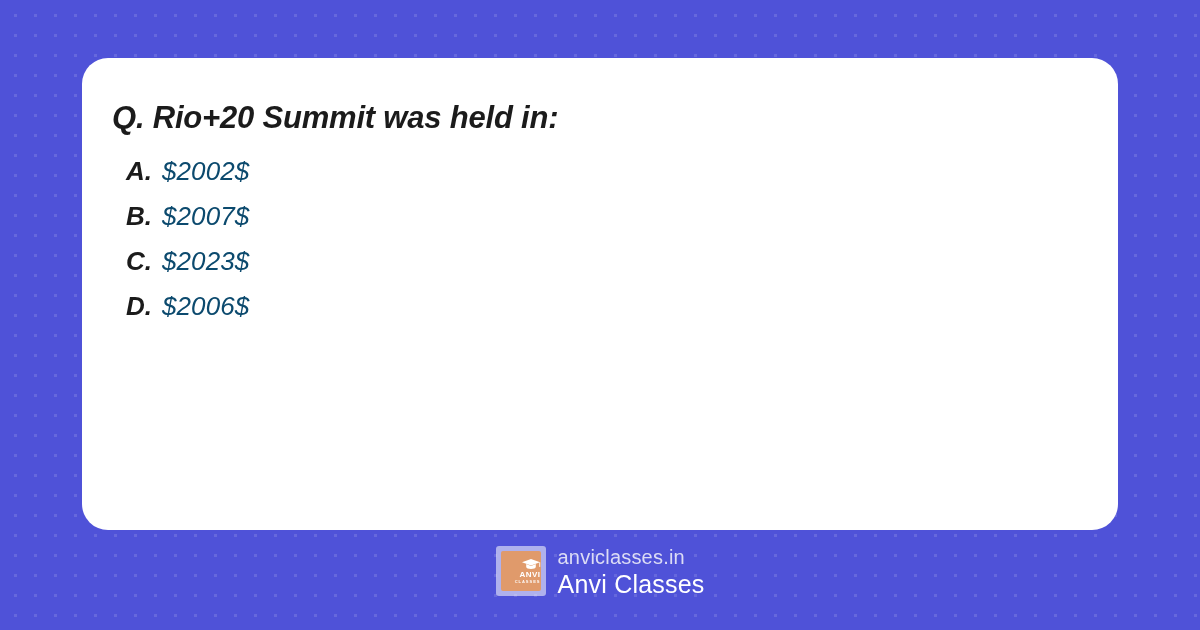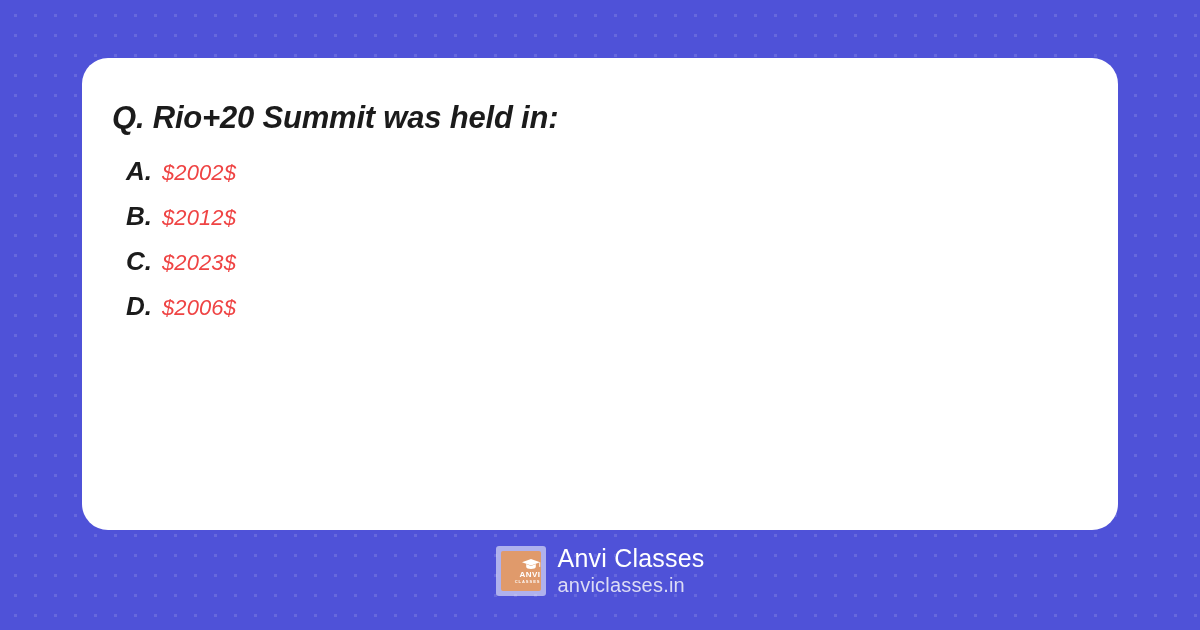--- a/index.html
+++ b/index.html
@@ -63,23 +63,23 @@
   }
 
   .option-letter {
     font-size: 26px;
     font-weight: bold;
     color: #1b1b1b;
     min-width: 36px;
   }
 
   .option-value {
-    font-size: 22px;
+    font-size: 26px;
     font-weight: normal;
-    color: #ef4444;
+    color: #0c4a6e;
     letter-spacing: 0.1px;
   }
 
   
   #footer {
     position: absolute;
     left: 0;
     top: 544px;
     width: 1200px;
     display: flex;
@@ -168,21 +168,21 @@
 
     <div class="options">
 
       <div class="option-row">
         <span class="option-letter">A.</span>
         <span class="option-value">$2002$</span>
       </div>
 
       <div class="option-row">
         <span class="option-letter">B.</span>
-        <span class="option-value">$2012$</span>
+        <span class="option-value">$2007$</span>
       </div>
 
       <div class="option-row">
         <span class="option-letter">C.</span>
         <span class="option-value">$2023$</span>
       </div>
 
       <div class="option-row">
         <span class="option-letter">D.</span>
         <span class="option-value">$2006$</span>
@@ -202,20 +202,20 @@
               <path d="M5.2 6.1 L5.2 9.1 C5.2 10.3 7.4 11 10 11 C12.6 11 14.8 10.3 14.8 9.1 L14.8 6.1 L10 8.1 Z" fill="#ffffff"></path>
               <rect x="18.3" y="4.3" width="0.9" height="4.6" fill="#ffffff"></rect>
             </svg>
           </span>
           <span class="logo-word">ANVI</span>
           <span class="logo-sub">CLASSES</span>
         </div>
       </div>
 
       <div id="brand-text">
+        <span id="brand-url">anviclasses.in</span>
         <span id="brand-name">Anvi Classes</span>
-        <span id="brand-url">anviclasses.in</span>
       </div>
 
     </div>
   </div>
 
 </div>
 
 </body></html>

